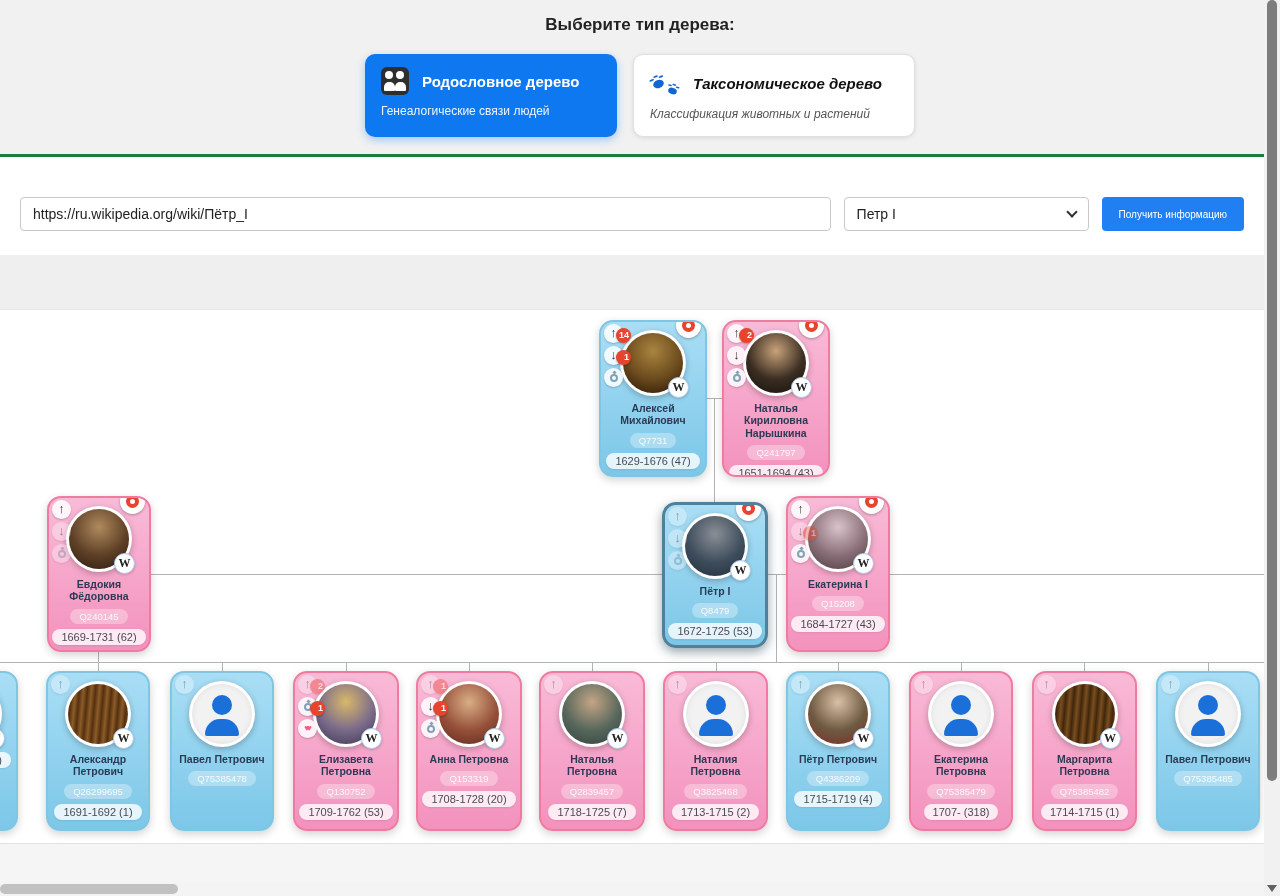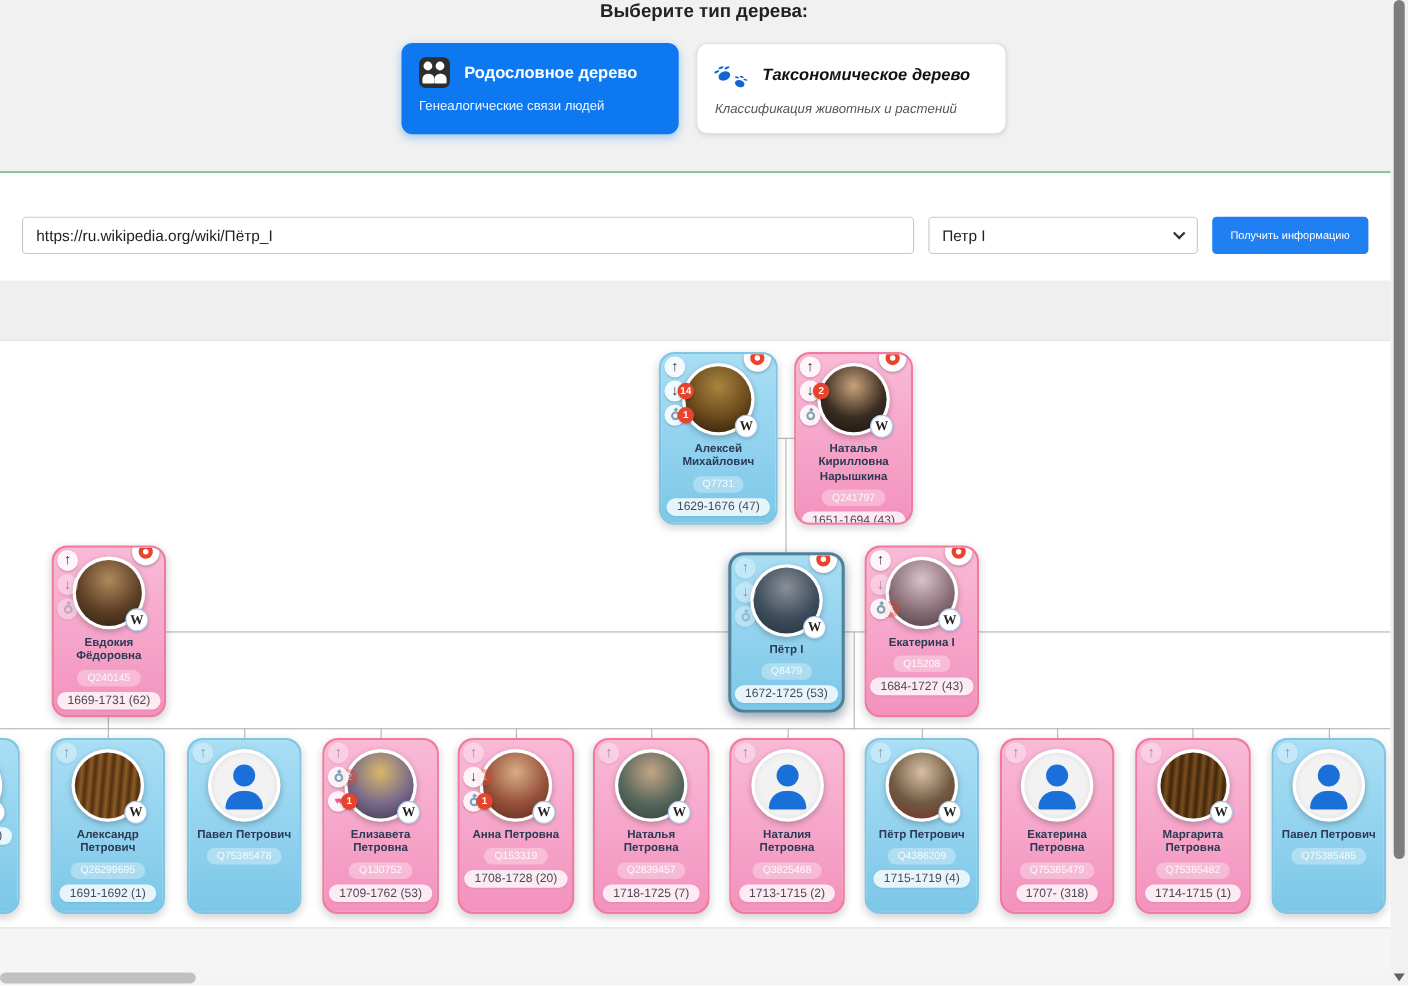--- a/index.html
+++ b/index.html
@@ -1,21 +1,21 @@
 <!DOCTYPE html>
 <html><head>
 <meta charset="utf-8">
 <style>
   * { margin:0; padding:0; box-sizing:border-box; }
   html,body { width:1280px; height:896px; overflow:hidden; background:#fff;
               font-family:"Liberation Sans", sans-serif; }
   .page { position:relative; width:1280px; height:896px; overflow:hidden; }
 
   
-  .selector-section { height:157px; background:#f1f1f1; border-bottom:1px solid #15803d; }
+  .selector-section { height:157px; background:#f1f1f1; border-bottom:3px solid #15803d; padding-top:15px; }
   .selector-title { text-align:center; font-size:17px; font-weight:bold; color:#222; }
   .options-row { display:flex; justify-content:center; gap:16px; margin-top:19px;align-items:flex-end; }
   .option-card { width:252px; height:83px; border-radius:10px; padding:13px 16px 0 16px; cursor:pointer; }
   .option-card.sel { background:#0d78ef; color:#fff; box-shadow:0 3px 8px rgba(13,120,239,.35); }
   .option-card.unsel { background:#fff; width:282px; border:1px solid #e0e0e0; box-shadow:0 1px 4px rgba(0,0,0,.10);font-style:italic; }
   .option-head { display:flex; align-items:center; gap:13px; }
   .option-label { font-size:15px; font-weight:bold; }
   .option-card.unsel .option-label { color:#111; }
   .option-sub { font-size:12px; margin-top:9px; }
   .option-card.sel .option-sub { color:rgba(255,255,255,.93); }
@@ -84,22 +84,22 @@
   .controls { position:absolute; left:3px; top:2px; display:flex; flex-direction:column; gap:3px; z-index:3; }
   .ctrl { position:relative; width:19px; height:19px; border-radius:50%; background:rgba(255,255,255,.85);
           box-shadow:0 1px 2px rgba(0,0,0,.22); }
   .ctrl.faded { opacity:.4; }
   .arrow { display:block; font-size:13px; line-height:18px; color:#333; }
   .hearts { display:block; font-size:9px; line-height:19px; color:#ef5a8a; letter-spacing:-3px; text-indent:-2px; }
   .ring-shape { display:inline-block; position:relative; width:8px; height:8px; border:2px solid #7fa3b5;
                 border-radius:50%; margin-top:6px; }
   .ring-shape::after { content:""; position:absolute; top:-5px; left:1px; width:3px; height:3px;
                        background:#7fa3b5; transform:rotate(45deg); }
-  .badge { position:absolute; left:12px; top:24px; min-width:15px; height:15px; border-radius:8px; background:#e8432d;
-           color:#fff; font-size:9px; font-weight:bold; line-height:15px; padding:0 2px; text-align:center;
+  .badge { position:absolute; left:12px; top:4px; min-width:15px; height:15px; border-radius:8px; background:#e8432d;
+           color:#fff; font-size:9px; font-weight:bold; line-height:15px; padding:0 2px; text-align:right;
            box-shadow:0 1px 2px rgba(0,0,0,.25); z-index:4; }
   .corner { position:absolute; top:-9px; right:4px; width:25px; height:25px; border-radius:50%; background:#fff;
             box-shadow:0 1px 3px rgba(0,0,0,.3); display:flex; align-items:center; justify-content:center; z-index:3; }
   .ring-red { width:13px; height:13px; border:4px solid #e8432d; border-radius:50%; background:#fff; }
 
   
   .v-scrollbar { position:absolute; right:0; top:0; width:16px; height:896px; background:#f1f1f1; z-index:20; }
   .v-thumb { position:absolute; left:3px; top:0; width:10px; height:781px; background:#7d7d7d; border-radius:5px; }
   .v-down-btn { position:absolute; bottom:4px; left:3px; width:0; height:0;
                 border-left:5px solid transparent; border-right:5px solid transparent; border-top:7px solid #606060; }

